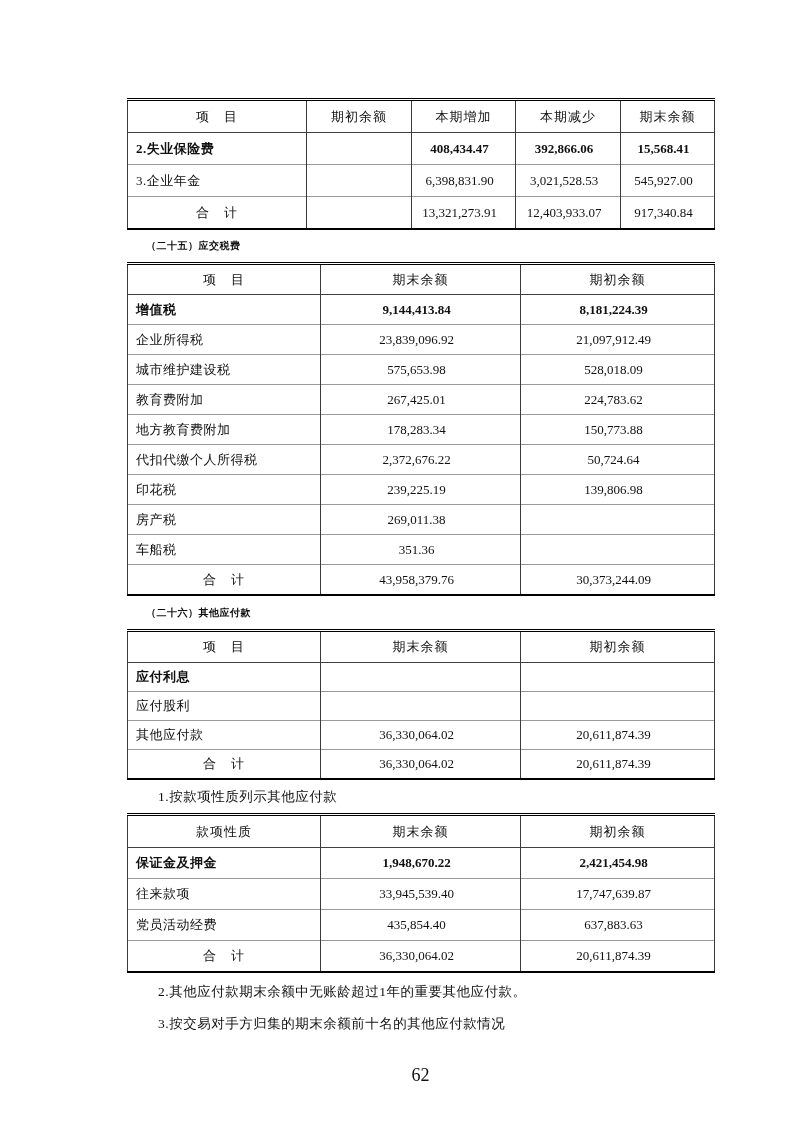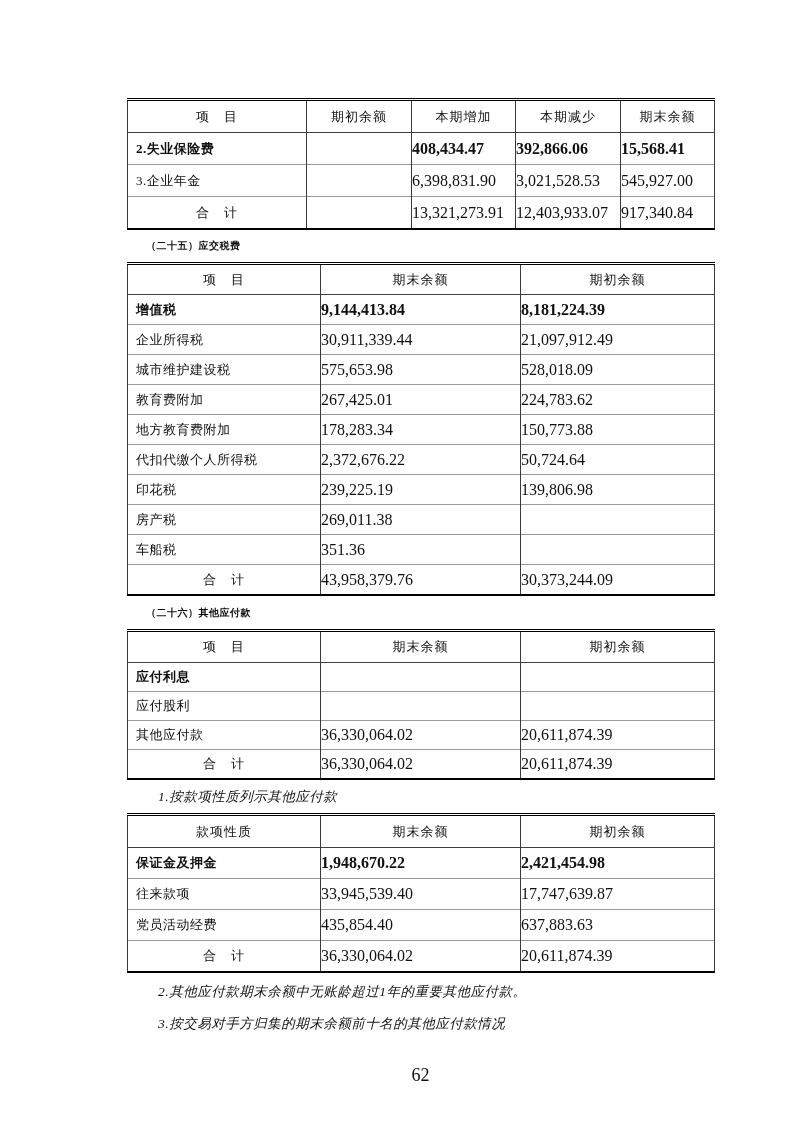--- a/index.html
+++ b/index.html
@@ -31,21 +31,21 @@
     border-top:1px solid #9a9a9a;
     padding:0;
     vertical-align:middle;
     overflow:hidden;
     white-space:nowrap;
   }
   tr.hdr td{border-top:none;}
   tr.hdr + tr td{border-top:1px solid #404040;font-weight:bold;}
   td.hc{text-align:center;letter-spacing:1px;}
   td.lbl{text-align:left;padding-left:8px;letter-spacing:0.5px;}
-  td.num{text-align:left;padding-right:8px;font-size:16px;}
+  td.num{text-align:center;padding-right:8px;font-size:13px;}
   td.sum{text-align:center;letter-spacing:1px;}
   
   table.t1 td{height:31px;}
   table.t1 tr.hdr td{height:31px;}
   table.t2 td{height:29px;}
   table.t3 td{height:28px;}
   table.t3 tr.hdr td{height:30px;}
   table.t4 td{height:30px;}
   table.t4 tr.hdr td{height:31px;}
 
@@ -57,21 +57,20 @@
     line-height:32px;
     padding-left:19px;
     margin:0;
   }
   .h26{height:33px;line-height:33px;}
   .note{
     font-size:13.5px;
     letter-spacing:0.5px;
     margin:0;
     padding-left:31px;
-    font-style:italic;
   }
   .note1{height:33px;line-height:33px;}
   .note2{margin-top:9px;line-height:19px;}
   .note3{margin-top:13px;line-height:19px;}
   .pagenum{
     margin-top:32px;
     text-align:center;
     font-size:18px;
   }
 </style>
@@ -134,21 +133,21 @@
       <td class="hc">期末余额</td>
       <td class="hc">期初余额</td>
     </tr>
     <tr>
       <td class="lbl">增值税</td>
       <td class="num">9,144,413.84</td>
       <td class="num">8,181,224.39</td>
     </tr>
     <tr>
       <td class="lbl">企业所得税</td>
-      <td class="num">30,911,339.44</td>
+      <td class="num">23,839,096.92</td>
       <td class="num">21,097,912.49</td>
     </tr>
     <tr>
       <td class="lbl">城市维护建设税</td>
       <td class="num">575,653.98</td>
       <td class="num">528,018.09</td>
     </tr>
     <tr>
       <td class="lbl">教育费附加</td>
       <td class="num">267,425.01</td>

